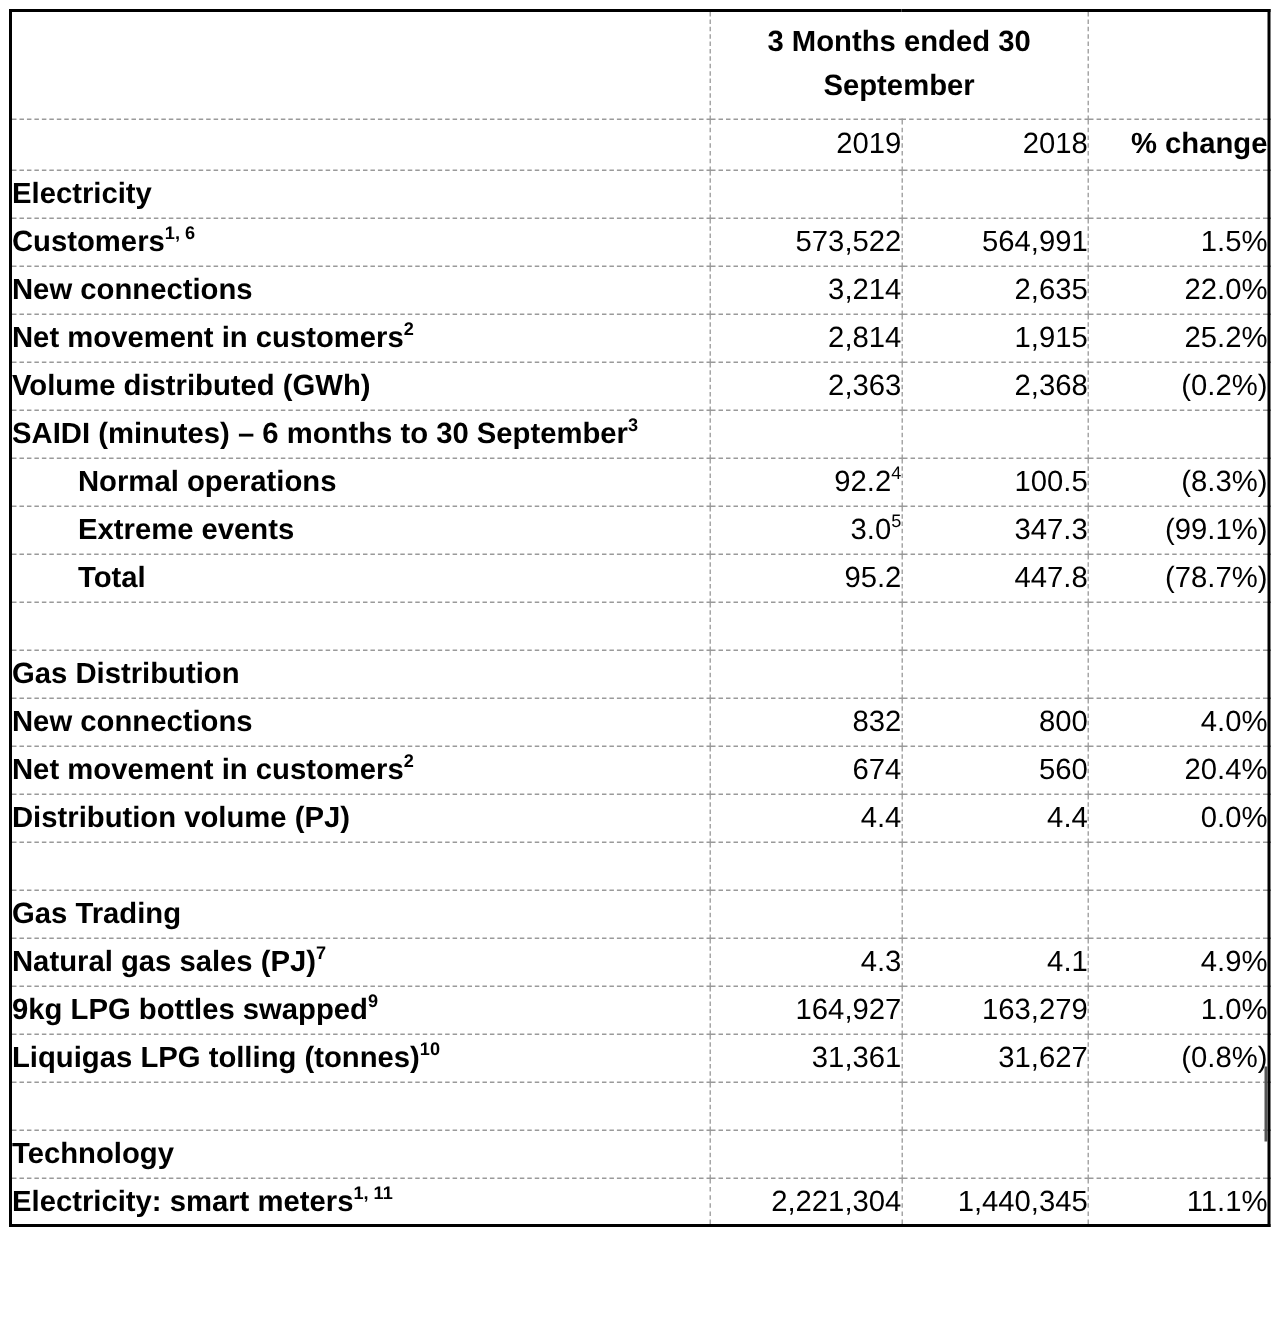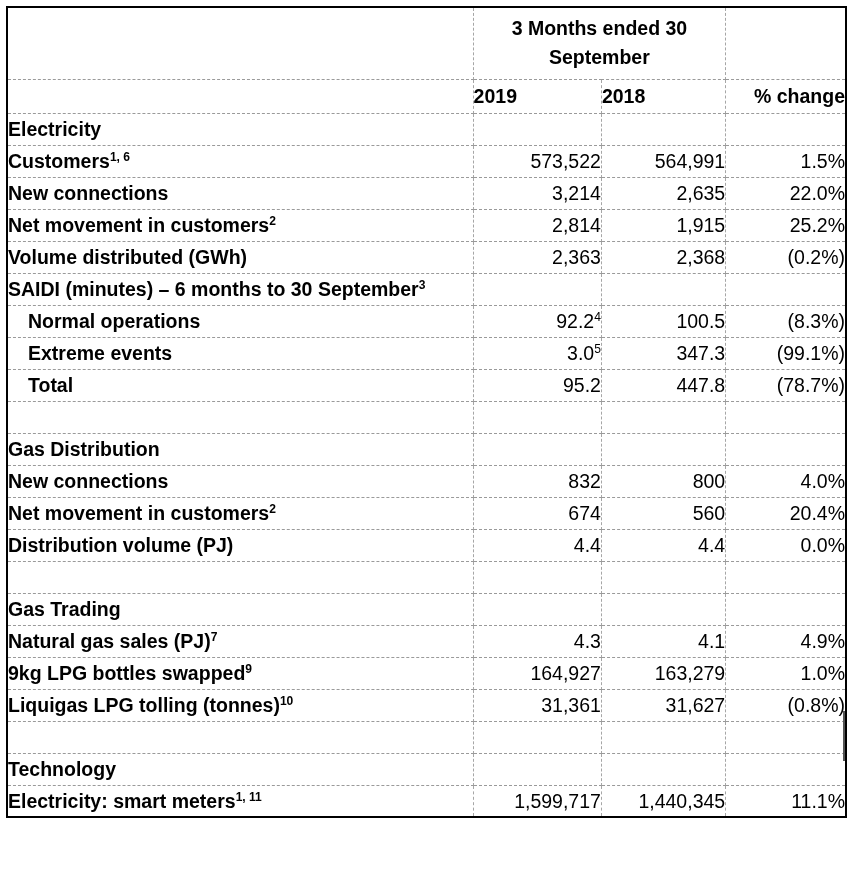--- a/index.html
+++ b/index.html
@@ -61,42 +61,43 @@
   col.c-y2    { width: 124px; }
   col.c-pct   { width: 120px; }
 
   .lbl {
     padding-left: 10px;
     padding-right: 6px;
     text-align: left;
     white-space: nowrap;
     font-weight: bold;
   }
-  .lbl.indent { padding-left: 20px; }
+  .lbl.indent { padding-left: 44px; }
   .num {
     padding-right: 10px;
     text-align: right;
     white-space: nowrap;
   }
 
   .sec-head {
     font-weight: bold;
   }
 
   
   tr.hdr-top td { height: 72px; }
   .hdr-span {
     text-align: center;
     font-weight: bold;
     line-height: 1.5;
     padding: 0 12px;
   }
   tr.hdr-years td { height: 34px; }
   .hdr-year {
-    font-weight: bold;
+    text-align: right;
+    font-weight: normal;
     padding-right: 10px;
     margin-top: 40px;
   }
   .hdr-pct {
     text-align: right;
     font-weight: bold;
     padding-right: 10px;
   }
 
   tr.spacer td { height: 32px; }
@@ -255,21 +256,21 @@
           <td class="num last-col"></td>
         </tr>
         <tr>
           <td class="lbl sec-head">Technology</td>
           <td class="num"></td>
           <td class="num"></td>
           <td class="num last-col"></td>
         </tr>
         <tr class="last-row">
           <td class="lbl">Electricity: smart meters<sup>1, 11</sup></td>
-          <td class="num">1,599,717</td>
+          <td class="num">2,221,304</td>
           <td class="num">1,440,345</td>
           <td class="num last-col">11.1%</td>
         </tr>
       </tbody>
   </table>
 
   <div class="edge-artifact"></div>
 </div>
 
 </body></html>

